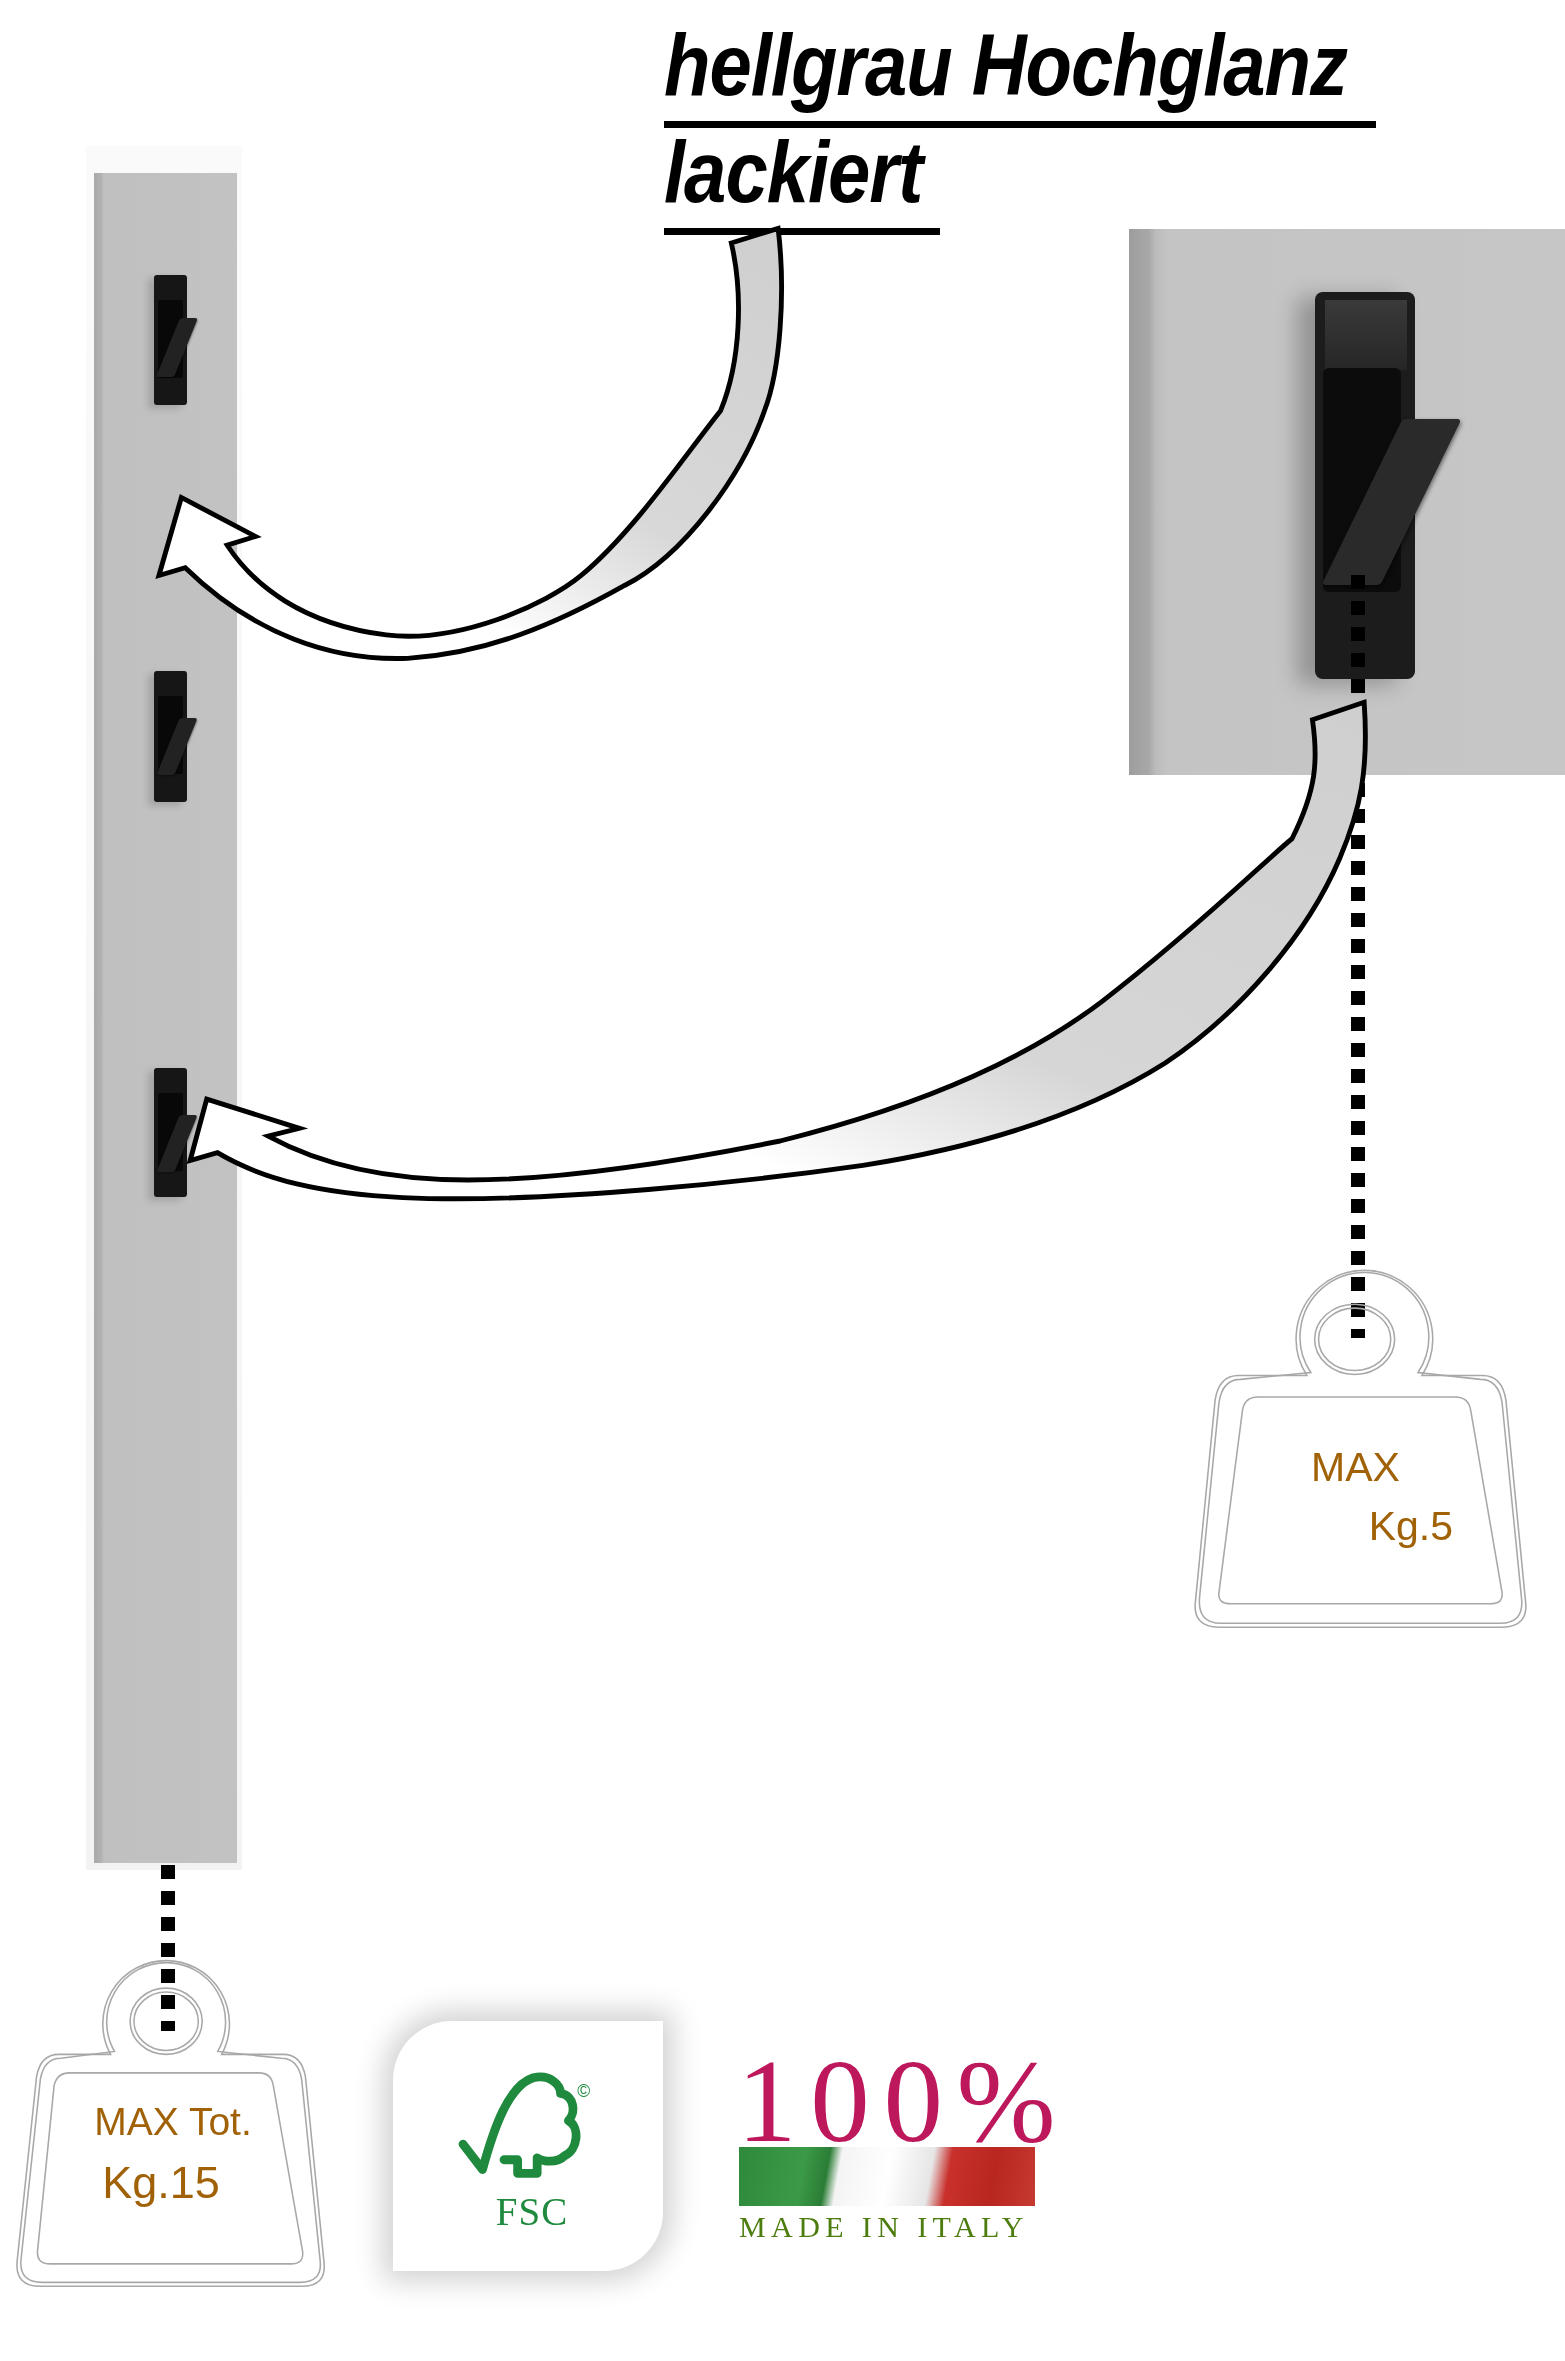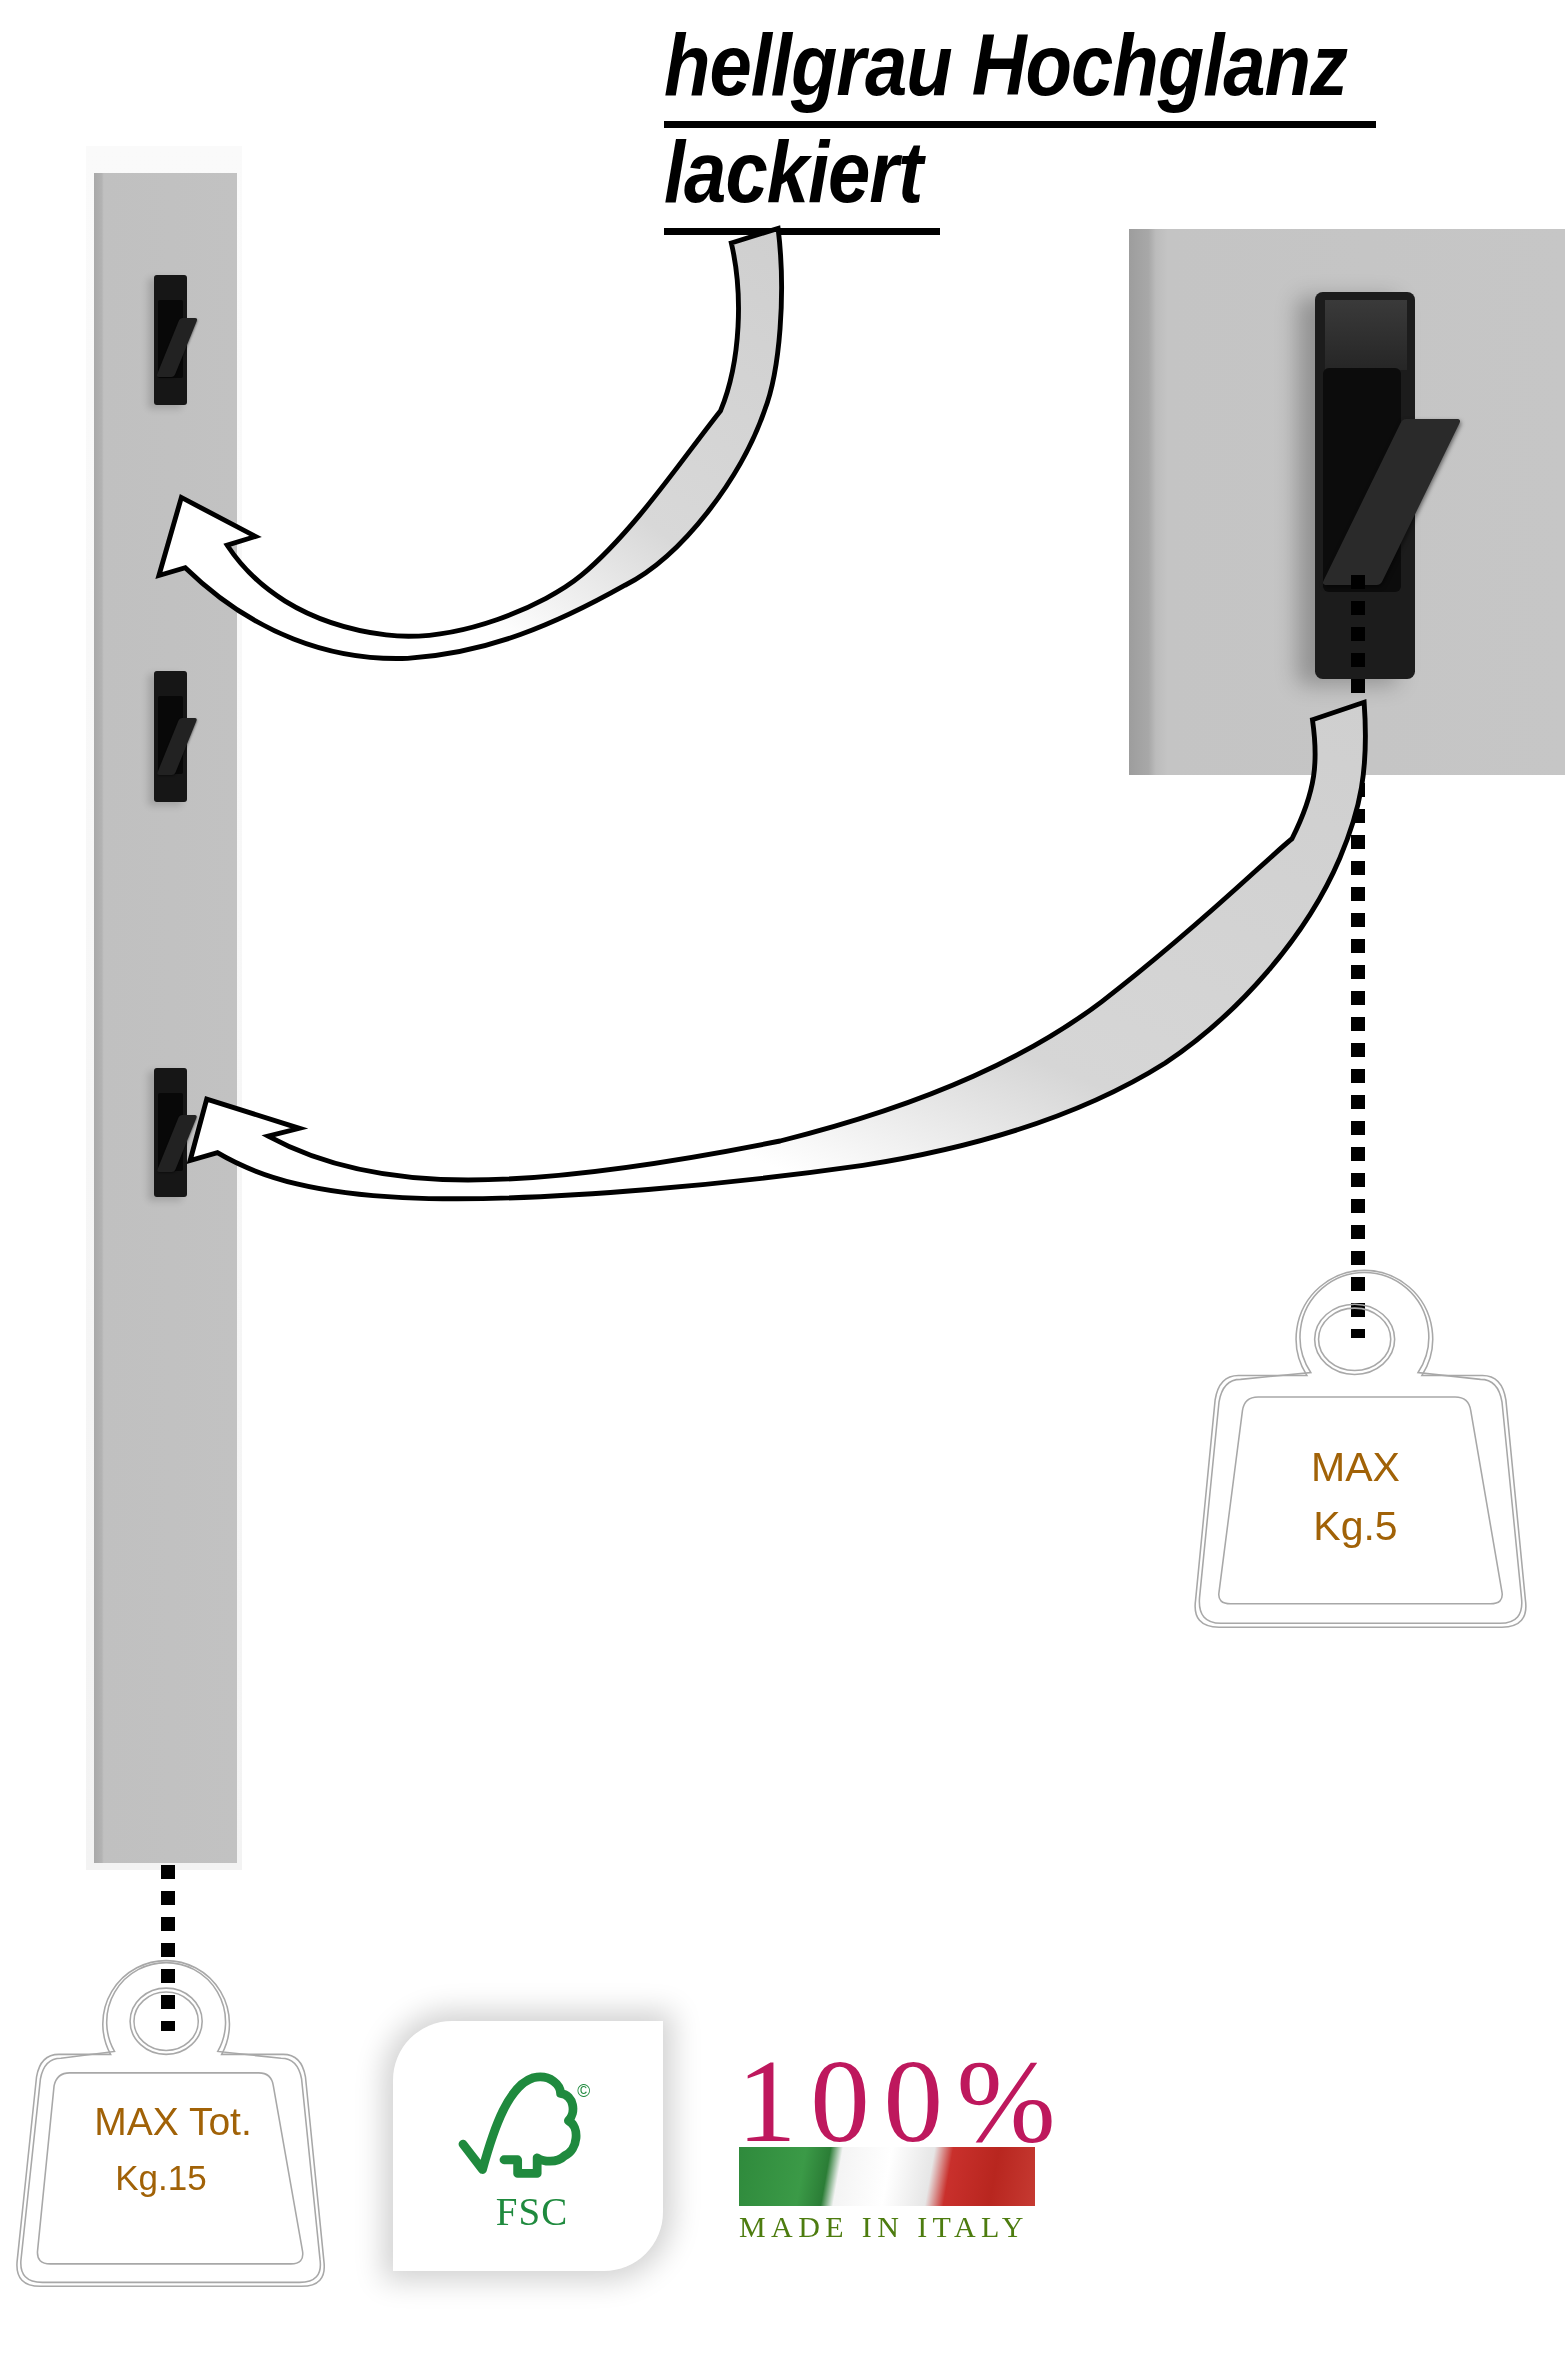--- a/index.html
+++ b/index.html
@@ -106,33 +106,33 @@
 <svg class="weight" style="left:1180px; top:1268px;" width="361" height="371" viewBox="0 0 370 380">
   <g fill="none" stroke="#a8a8a8" stroke-width="1.6">
     <path d="M130,110 A70,70 0 1 1 248,110 L310,110 Q330,110 334,135 L354,340 Q358,368 330,368 L40,368 Q12,368 16,340 L36,135 Q40,110 60,110 Z"></path>
     <path d="M134,107 A66,66 0 1 1 244,107 L308,114 Q326,114 330,137 L350,338 Q353,364 328,364 L42,364 Q18,364 20,338 L40,137 Q44,114 62,114 Z"></path>
     <ellipse cx="179" cy="73" rx="41" ry="36"></ellipse>
     <ellipse cx="179" cy="73" rx="37" ry="32"></ellipse>
     <path d="M80,132 L282,132 Q296,132 298,146 L330,332 Q332,344 318,344 L52,344 Q38,344 40,332 L64,146 Q66,132 80,132 Z"></path>
   </g>
 </svg>
 <div class="weight-text" style="left:1258px; top:1447px; width:195px; font-size:41px;">MAX</div>
-<div class="weight-text" style="left:1258px; top:1506px; width:195px; font-size:41px;">Kg.5</div>
+<div class="weight-text" style="left:1258px; top:1506px; width:195px; font-size:41px;text-align:right;">Kg.5</div>
 
 <svg class="weight" style="left:4.9px; top:1955px;" width="332" height="341" viewBox="0 0 340 350">
   <g fill="none" stroke="#a8a8a8" stroke-width="1.6">
     <path d="M108,102 A65,65 0 1 1 222,102 L285,102 Q304,102 308,125 L327,315 Q330,340 304,340 L36,340 Q10,340 12,315 L32,125 Q36,102 55,102 Z"></path>
     <path d="M112,99 A61,61 0 1 1 218,99 L283,106 Q300,106 304,127 L323,313 Q326,336 302,336 L38,336 Q14,336 16,313 L36,127 Q40,106 57,106 Z"></path>
     <ellipse cx="165" cy="68" rx="37" ry="34"></ellipse>
     <ellipse cx="165" cy="68" rx="33" ry="30"></ellipse>
     <path d="M66,121 L260,121 Q273,121 275,134 L305,304 Q307,317 293,317 L46,317 Q32,317 33,304 L50,134 Q53,121 66,121 Z"></path>
   </g>
 </svg>
 <div class="weight-text" style="left:51px; top:2102px; width:244px; font-size:39px;">MAX Tot.</div>
-<div class="weight-text" style="left:39px; top:2160px; width:244px; font-size:35px;">Kg.15</div>
+<div class="weight-text" style="left:39px; top:2160px; width:244px; font-size:45px;">Kg.15</div>
 
 <div class="fsc-box">
   <svg class="abs" style="left:62px; top:47px;" width="137" height="122" viewBox="0 0 140 125">
     <g fill="none" stroke="#1f8a3e" stroke-width="9" stroke-linecap="round" stroke-linejoin="round">
       <path d="M8,78 L28,104 C40,60 55,18 80,10 C98,6 108,18 108,26 C122,28 124,46 116,54 C128,60 126,84 112,90 C104,98 90,96 84,92 L84,108 L64,108 L64,94 L50,94"></path>
     </g>
     <text x="125" y="30" font-family="Liberation Sans, sans-serif" font-size="18" fill="#1f8a3e">©</text>
   </svg>
   <div class="fsc-text">FSC</div>
 </div>

